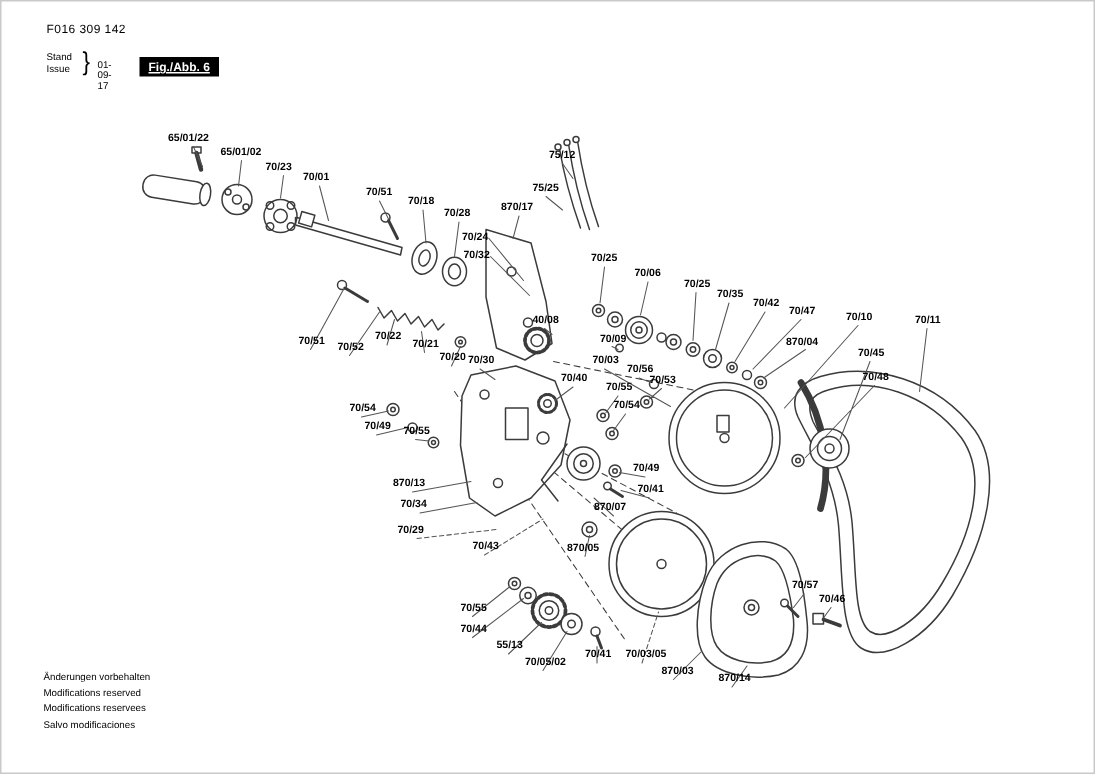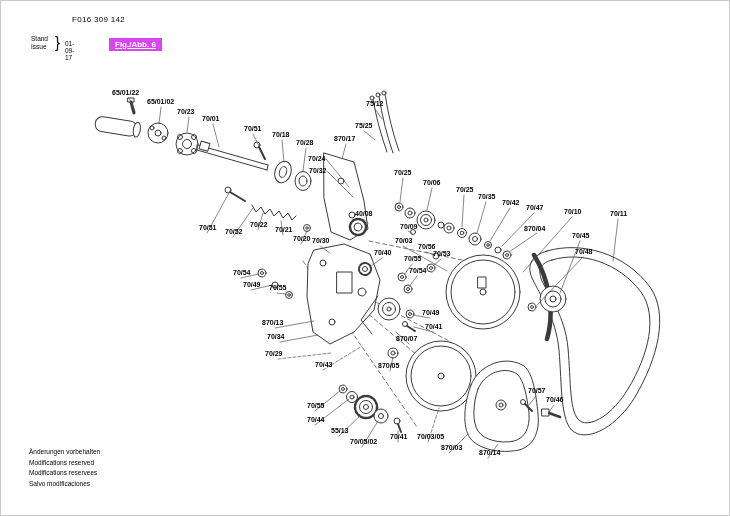--- a/index.html
+++ b/index.html
@@ -1,28 +1,28 @@
 <!DOCTYPE html>
 <html><head>
 <meta charset="utf-8">
 <style>
   html,body { margin:0; padding:0; background:#e8e8e8; }
   .page {
     position:relative; width:730px; height:516px; margin:0 auto;
     background:#ffffff; border:1px solid #c9c9c9; box-sizing:border-box;
     font-family:"Liberation Sans", sans-serif; color:#000; overflow:hidden;
   }
-  .doc-number { position:absolute; left:30px; top:14px; font-size:8px; letter-spacing:0.3px;margin-left:41px; }
+  .doc-number { position:absolute; left:30px; top:14px; font-size:8px; letter-spacing:0.3px; }
   .issue-block { position:absolute; left:30px; top:33px; height:22px; }
   .issue-words { position:absolute; left:0; top:1px; font-size:6.5px; line-height:8px; }
   .issue-words span { display:block; }
   .brace { position:absolute; left:24px; top:-1px; font-size:15px; font-weight:normal; transform:scaleY(1.15); }
   .issue-date { position:absolute; left:34px; top:6px; font-size:6.5px; }
   .fig-badge {
-    position:absolute; left:78px; top:4px; background:#d946ef; color:#fff;
+    position:absolute; left:62px; top:4px; background:#000000; color:#fff;
     font-size:8px; font-weight:bold; padding:2px 6px 2px 6px; white-space:nowrap;text-decoration:underline;
   }
   .drawing { position:absolute; left:0; top:0; width:730px; height:516px; }
   .labels-layer { position:absolute; left:0; top:0; width:730px; height:516px; pointer-events:none; }
   .part-label {
     position:absolute; font-size:7px; font-weight:bold; white-space:nowrap; color:#000;
   }
   .legal-footer { position:absolute; left:28px; top:446px; font-size:6.5px; line-height:10.5px; }
 </style>
 </head>

